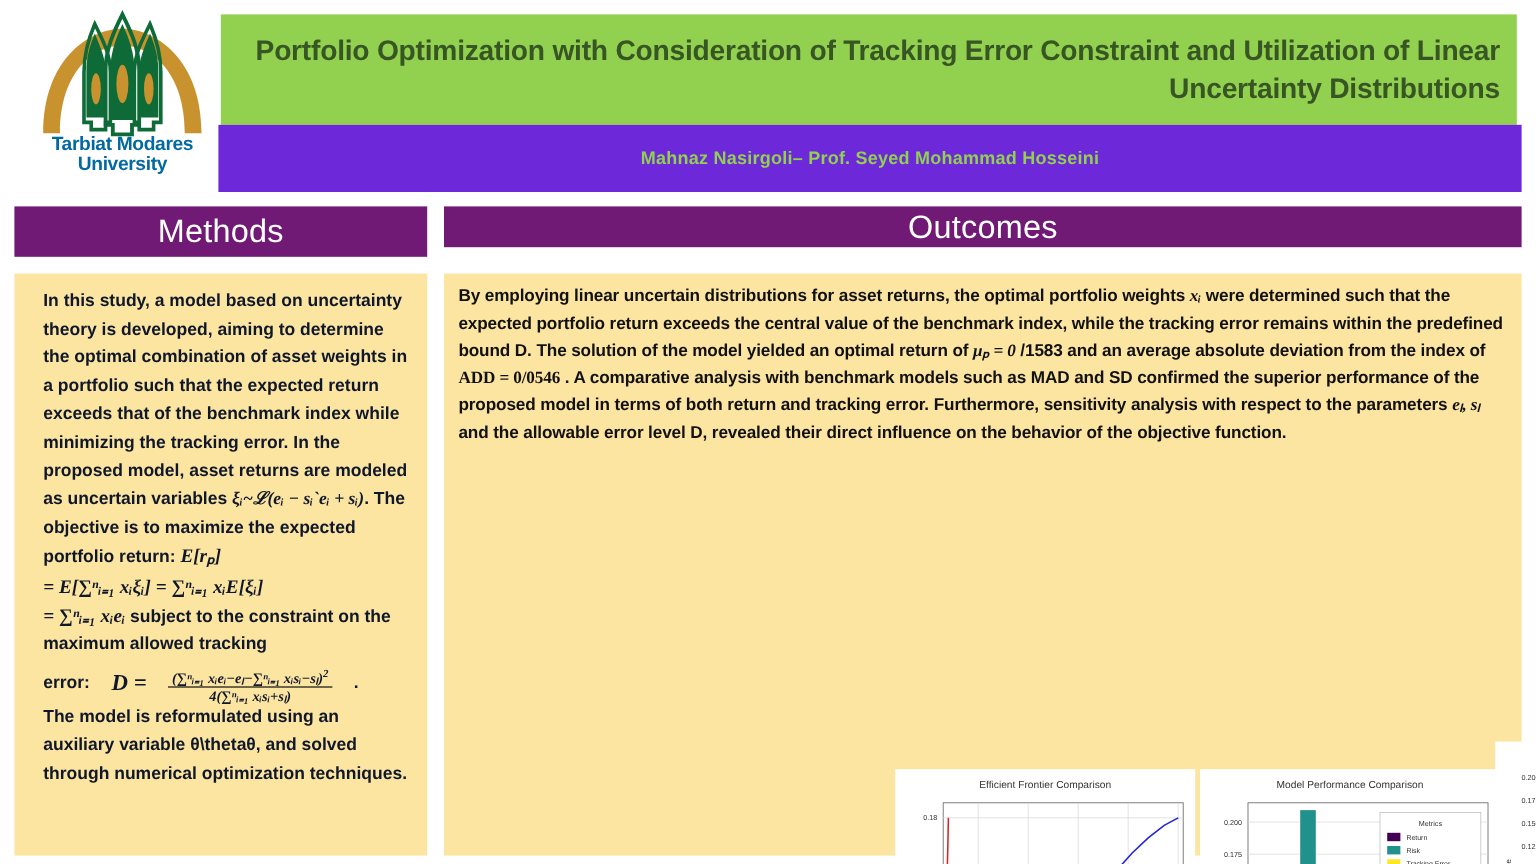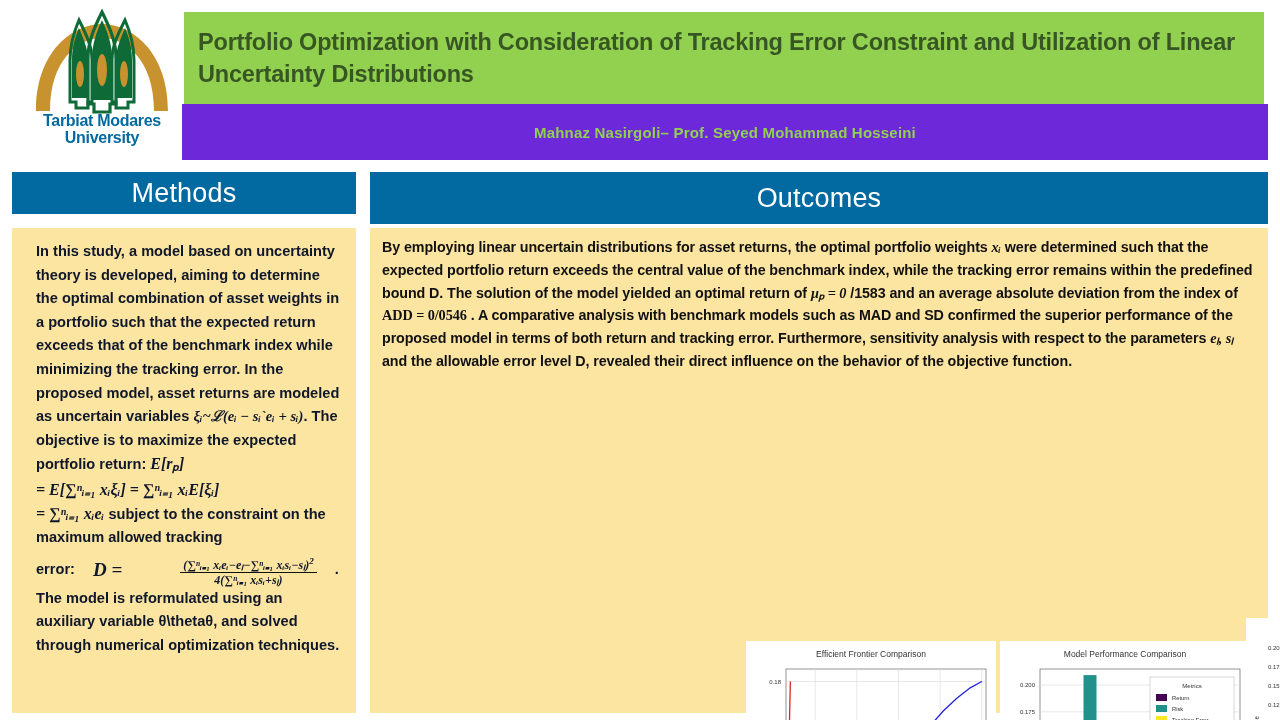--- a/index.html
+++ b/index.html
@@ -24,54 +24,54 @@
     font-size: 16px; line-height: 17px; letter-spacing: -0.3px;
   }
 
   #title-bar {
     position: absolute; left: 184px; top: 12px; width: 1080px; height: 92px;
     background: #92D050;
     display: flex; align-items: center; justify-content: center;
   }
   #title-text {
     color: #375623; font-weight: bold; font-size: 23.5px; line-height: 32px;
-    text-align: left; padding: 0 14px; letter-spacing: -0.2px;
+    text-align: right; padding: 0 14px; letter-spacing: -0.2px;
   }
 
   #authors-bar {
     position: absolute; left: 182px; top: 104px; width: 1086px; height: 56px;
     background: #6d28d9;
     display: flex; align-items: center; justify-content: center;
   }
   #authors-text {
     color: #92D050; font-weight: bold; font-size: 15px; letter-spacing: 0.2px;
   }
 
   
   .section-header {
-    position: absolute; background: #0369a1;
+    position: absolute; background: #701a75;
     display: flex; align-items: center; justify-content: center;
   }
   .section-header span { color: #ffffff; font-size: 27px; letter-spacing: 0.2px; }
 
   #methods-header  { left: 12px;  top: 172px; width: 344px; height: 42px; }
-  #outcomes-header { left: 370px; top: 172px; width: 898px; height: 52px; }
+  #outcomes-header { left: 370px; top: 172px; width: 898px; height: 34px; }
 
   
   #methods-panel {
     position: absolute; left: 12px; top: 228px; width: 344px; height: 485px;
     background: #FCE4A1;
   }
   #methods-body {
     padding: 12px 14px 8px 24px;
     font-size: 14.6px; font-weight: bold; color: #0f172a; line-height: 23.6px;
   }
   #methods-body .mi { font-style: italic; font-family: "Liberation Serif", serif; }
   .frac { display: inline-block; vertical-align: middle; text-align: center;
-          font-family: "Liberation Serif", serif; font-style: italic; font-size: 12px; line-height: 14px; margin-left: 40px; }
+          font-family: "Liberation Serif", serif; font-style: italic; font-size: 12px; line-height: 14px; }
   .frac .num { border-bottom: 1.4px solid #111; padding: 0 3px; display:block; }
   .frac .den { padding: 0 3px; display:block; }
   .eqline { font-family: "Liberation Serif", serif; font-style: italic; font-size: 16px; }
   sup.sm { font-size: 9px; }
 
   #outcomes-panel {
     position: absolute; left: 370px; top: 228px; width: 898px; height: 485px;
     background: #FCE4A1;
   }
   #outcomes-text {

